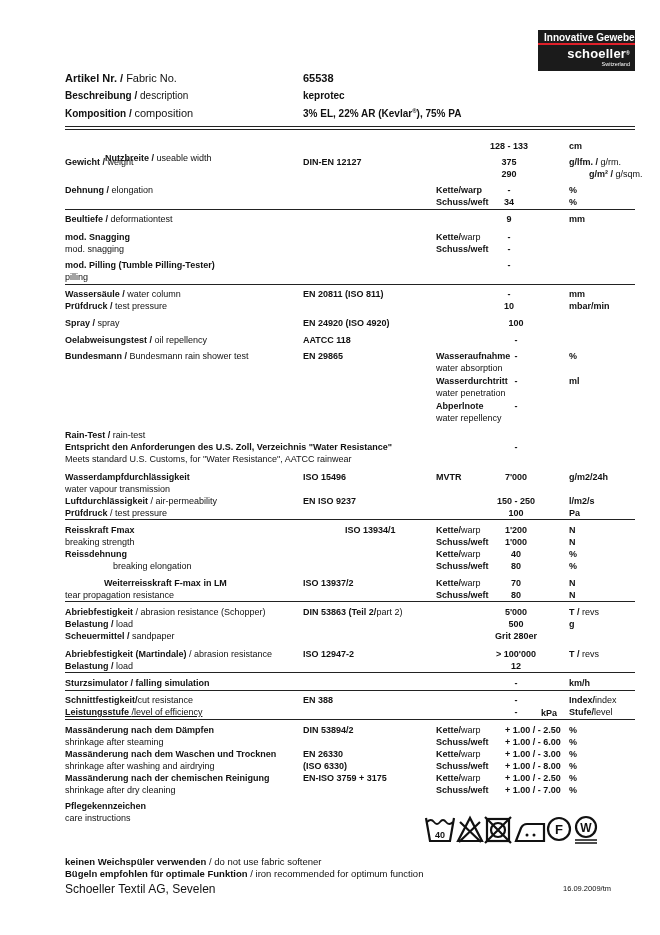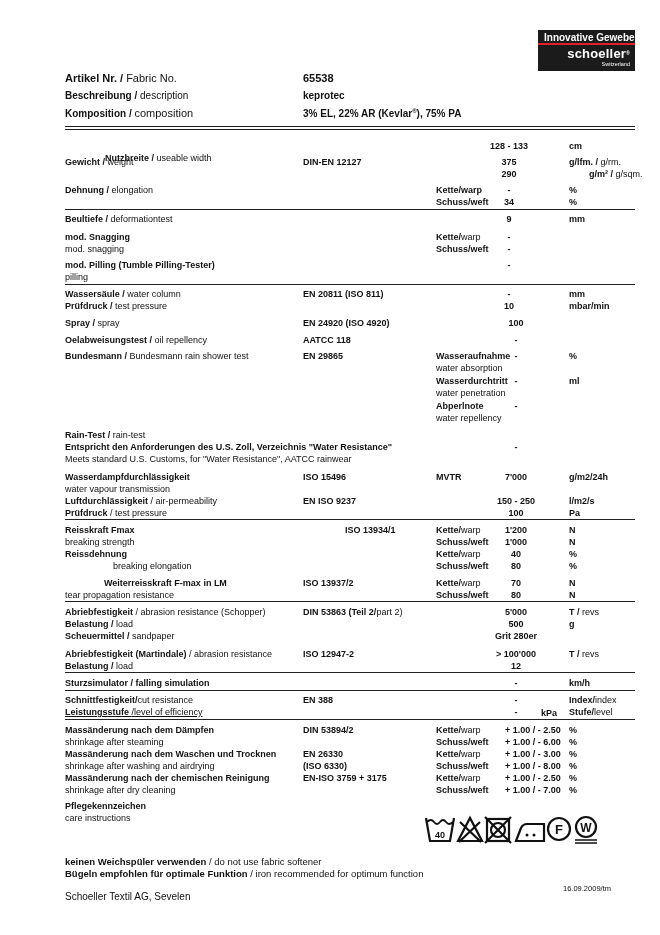--- a/index.html
+++ b/index.html
@@ -258,14 +258,14 @@
     <circle cx="162" cy="13" r="10" stroke="#111" stroke-width="2.2" fill="none"></circle>
     <text x="162" y="18" font-size="12" font-weight="bold" text-anchor="middle" fill="#111" font-family="Liberation Sans, sans-serif">W</text>
     <line x1="151" y1="26" x2="173" y2="26" stroke="#111" stroke-width="1.5"></line>
     <line x1="151" y1="29" x2="173" y2="29" stroke="#111" stroke-width="1.5"></line>
   </g>
 </svg>
 
 <div class="abs" style="left:65px;top:856px;font-size:9.5px;"><span class="b">keinen Weichspüler verwenden</span> <span>/ do not use fabric softener</span></div>
 <div class="abs" style="left:65px;top:868px;font-size:9.5px;"><span class="b">Bügeln empfohlen für optimale Funktion</span> <span>/ iron recommended for optimum function</span></div>
 
-<div class="abs" style="left:65px;top:883px;font-size:10px;margin-top:8px;">Schoeller Textil AG, Sevelen</div>
+<div class="abs" style="left:65px;top:883px;font-size:12px;">Schoeller Textil AG, Sevelen</div>
 <div class="abs r" style="left:540px;width:94px;top:883px;font-size:7.5px;">16.09.2009/tm</div>
 
 </body></html>

